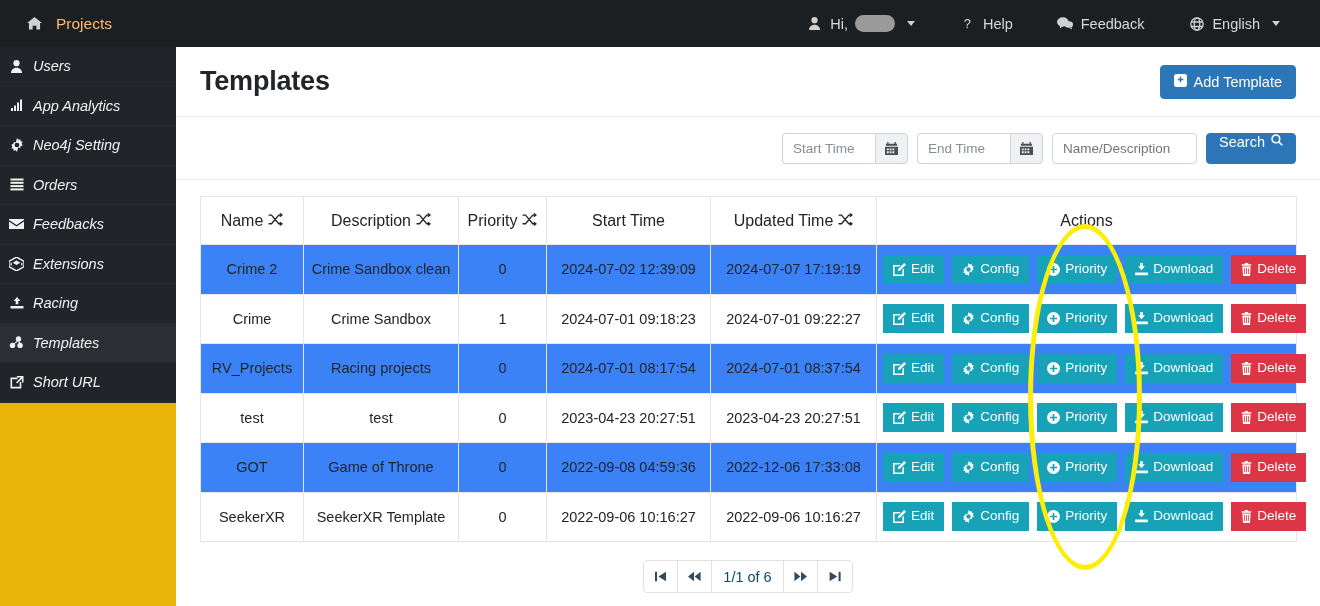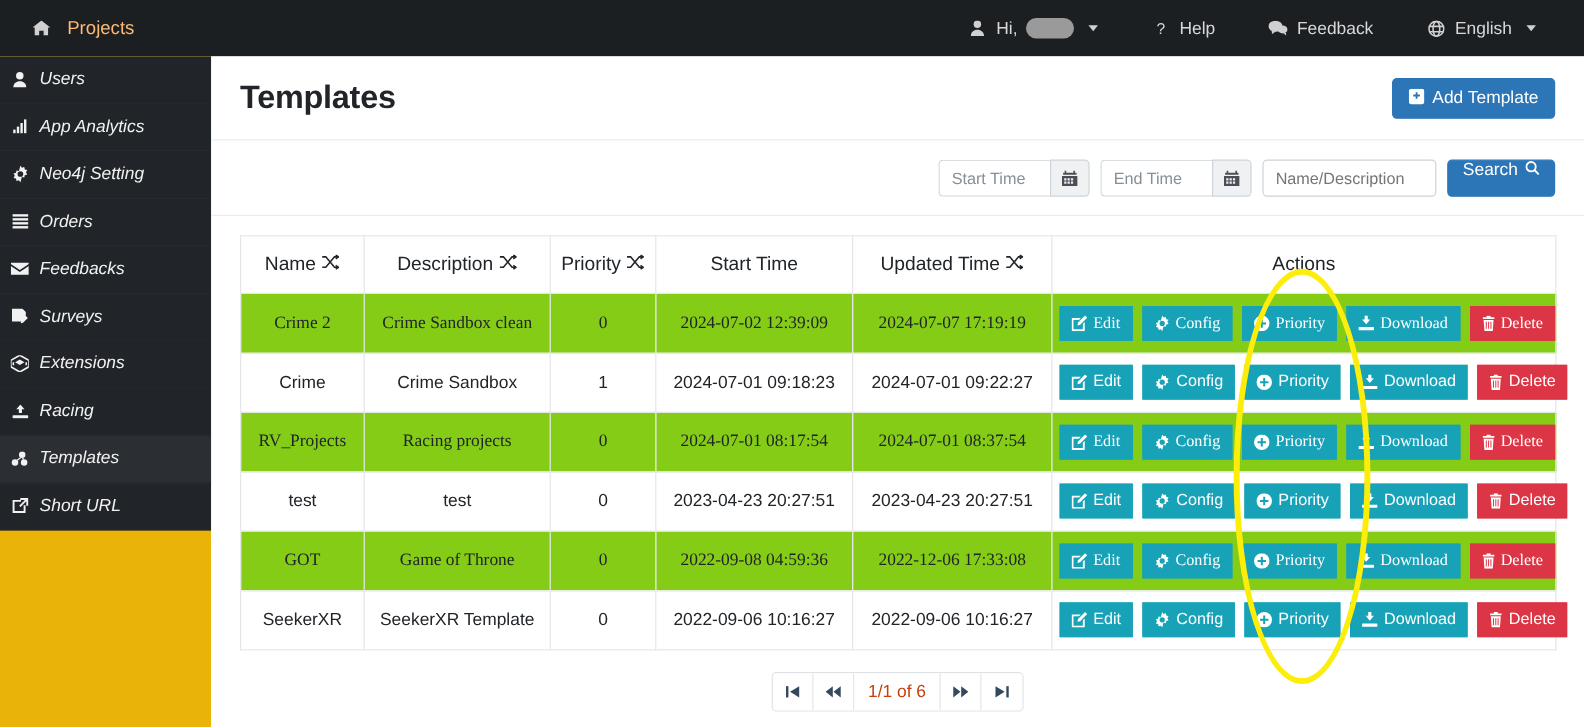--- a/index.html
+++ b/index.html
@@ -103,21 +103,21 @@
   .table-wrap { padding: 16px 24px 0 24px; }
   table { width: 100%; border-collapse: collapse; table-layout: fixed; }
   th {
     border: 1px solid #e4e6e8; height: 48px; font-size: 16px;
     font-weight: normal; color: #212529; text-align: center; background: #fff;
   }
   td {
     border: 1px solid #e4e6e8; height: 49.5px; font-size: 14.5px;
     color: #212529; text-align: center; background: #fff;
   }
-  tr.alt td { background: #84cc16; font-family: Liberation Serif, serif; }
+  tr.alt td { background: #3b82f6; }
   .shuffle { margin-left: 5px; font-size: 14px; display: inline-block; }
 
   .cell-actions { padding: 0 6px; }
   .act-row { display: flex; gap: 8px; justify-content: flex-start; }
   .abtn {
     border-radius: 0; border: 1px solid transparent; color: #fff;
     font-size: 13.5px; padding: 5px 9px; cursor: pointer;
     display: inline-flex; align-items: center; gap: 5px;
     font-family: inherit; white-space: nowrap; line-height: 1.25;
   }
@@ -132,21 +132,21 @@
 
   
   .pager-wrap { display: flex; justify-content: center; margin-top: 18px; }
   .pager { display: flex; border: 1px solid #dfe2e5; border-radius: 4px; overflow: hidden; }
   .pg {
     min-width: 34px; height: 31px; display: flex; align-items: center;
     justify-content: center; border-right: 1px solid #dfe2e5;
     background: #fff; color: #34495e; font-size: 14px; cursor: pointer;
   }
   .pg:last-child { border-right: none; }
-  .pg.label { color: #c2410c; padding: 0 11px; font-size: 14.5px; }
+  .pg.label { color: #0c4a6e; padding: 0 11px; font-size: 14.5px; }
 
   
   .annot-ellipse {
     position: absolute; left: 1028px; top: 224px;
     width: 114px; height: 346px;
     border: 5px solid #fcee0a; border-radius: 50%;
     pointer-events: none; z-index: 40;
   }
 
   svg.ic { display: block; }
@@ -247,29 +247,20 @@
         <span>Orders</span>
       </div>
       <div class="side-item">
         <span class="side-ico">
           <svg class="ic" width="15" height="12" viewBox="0 0 15 12" fill="#f1f1f1">
             <path d="M0 1h15v1L7.5 7 0 2z"></path>
             <path d="M0 3.6l7.5 5L15 3.6V11H0z"></path>
           </svg>
         </span>
         <span>Feedbacks</span>
-      </div>
-      <div class="side-item">
-        <span class="side-ico">
-          <svg class="ic" width="14" height="13" viewBox="0 0 14 13" fill="#f1f1f1">
-            <path d="M0 0h8.5l3 3v4.5l-2 2V11H0z"></path>
-            <path d="M11.6 6.4l1.6 1.6-4 4-1.9.3.3-1.9z"></path>
-          </svg>
-        </span>
-        <span>Surveys</span>
       </div>
       <div class="side-item">
         <span class="side-ico">
           <svg class="ic" width="15" height="14" viewBox="0 0 14 13" fill="#f1f1f1">
             <path d="M7 0l7 4v5l-7 4-7-4V4z" fill="none" stroke="#f1f1f1" stroke-width="1.3"></path>
             <path d="M7 3.3l3.6 2.1-3.6 2.1-3.6-2.1z"></path>
             <path d="M2 5.4v2.4M12 5.4v2.4" stroke="#f1f1f1" stroke-width="1.2"></path>
           </svg>
         </span>
         <span>Extensions</span>

